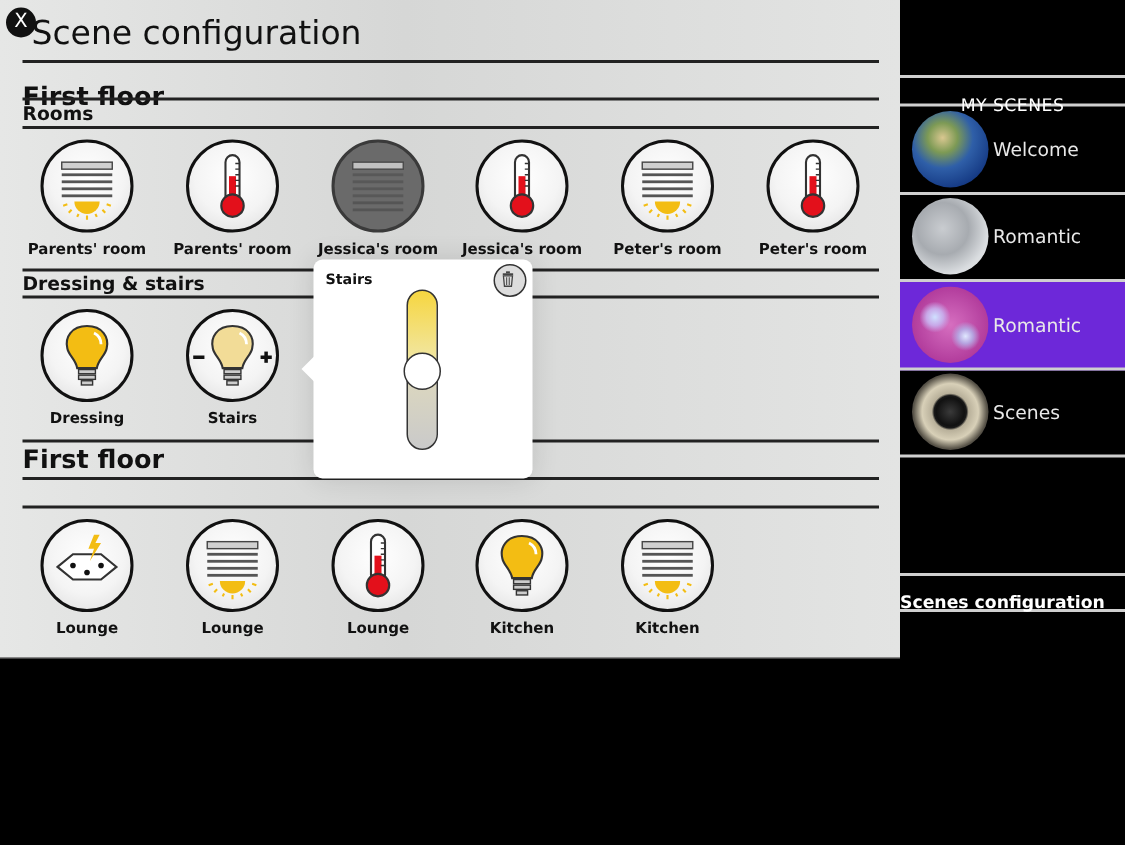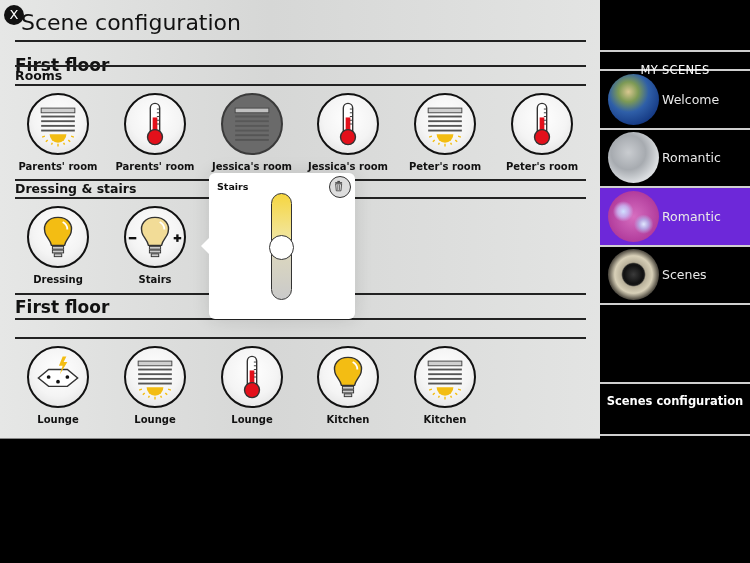--- a/index.html
+++ b/index.html
@@ -27,21 +27,21 @@
   .slider-thumb { position: absolute; left: 60px; top: 62px; width: 25px; height: 25px; border-radius: 50%; border: 1.5px solid #333; background: #fff; cursor: grab; }
 
   .sidebar { position: absolute; left: 600px; top: 0; width: 150px; height: 439px; background: #000; }
   .sb-top { height: 52px; border-bottom: 2px solid #cfcfcf; }
   .sb-header { height: 19px; border-bottom: 2px solid #cfcfcf; color: #fff; font-weight: normal; font-size: 11.5px; text-align: center; line-height: 36px; letter-spacing: 0.3px; }
   .scene { height: 58.5px; border-bottom: 2px solid #cfcfcf; display: flex; align-items: center; padding-left: 8px; cursor: pointer; }
   .scene.active { background: #6d28d9; }
   .scene .thumb { width: 51px; height: 51px; border-radius: 50%; flex: none; }
   .scene .name { color: #e8e8e8; font-size: 12.5px; margin-left: 3px; }
   .sb-spacer { height: 79px; border-bottom: 2px solid #cfcfcf; }
-  .sb-config { height: 52px; color: #fff; font-weight: bold; font-size: 11.5px; text-align: center; line-height: 34px; cursor: pointer; border-bottom: 2px solid #cfcfcf; }
+  .sb-config { height: 24px; color: #fff; font-weight: bold; font-size: 11.5px; line-height: 34px; cursor: pointer; border-bottom: 2px solid #cfcfcf; }
 </style>
 </head>
 <body>
 
 <svg width="0" height="0" style="position:absolute">
   <defs>
     <symbol id="sym-blind" viewBox="0 0 62 62">
       <rect x="13" y="14" width="36" height="5" fill="#d0d0d0" stroke="#444" stroke-width="1"></rect>
       <rect x="13" y="22" width="36" height="2" fill="#555"></rect>
       <rect x="13" y="27" width="36" height="2" fill="#555"></rect>

